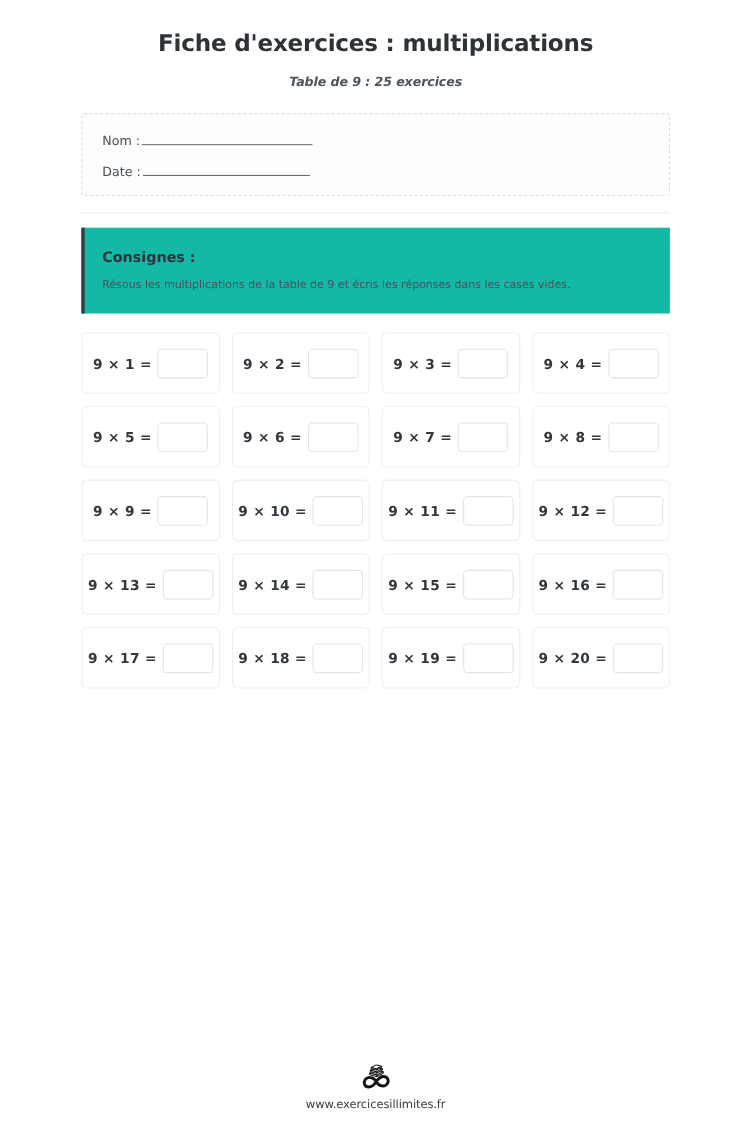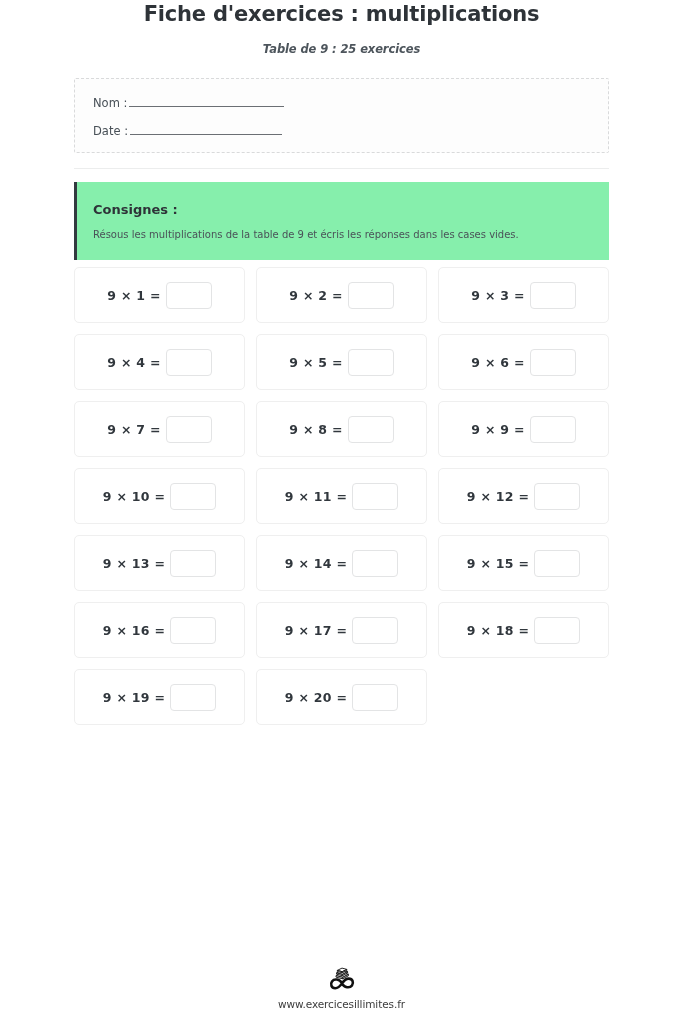--- a/index.html
+++ b/index.html
@@ -18,21 +18,21 @@
 
   .page {
     width: 683px;
     height: 1024px;
     position: relative;
     padding: 0;
   }
 
   
   .header {
-    padding-top: 2px;
+    padding-top: 27px;
     text-align: center;
   }
   .title {
     font-size: 21px;
     font-weight: bold;
     color: #2e3338;
     letter-spacing: -0.2px;
     margin: 0;
     line-height: 1.2;
   }
@@ -79,41 +79,41 @@
   .divider {
     margin: 15px 74px 0 74px;
     border-top: 1px solid #eceded;
     height: 0;
   }
 
   
   .consignes {
     margin: 13px 74px 0 74px;
     border-left: 3px solid #333a40;
-    background: #86efac;
+    background: #14b8a6;
     padding: 20px 18px 18px 16px;
   }
   .consignes-title {
     font-size: 13px;
     font-weight: bold;
     color: #2e3338;
     margin: 0 0 11px 0;
   }
   .consignes-text {
     font-size: 10px;
     color: #4a5258;
     margin: 0;
     line-height: 1.4;
   }
 
   
   .grid {
-    margin: 7px 74px 0 74px;
+    margin: 17px 74px 0 74px;
     display: grid;
-    grid-template-columns: 1fr 1fr 1fr;
+    grid-template-columns: 1fr 1fr 1fr 1fr;
     column-gap: 11px;
     row-gap: 11px;
   }
   .card {
     border: 1px solid #efefef;
     border-radius: 5px;
     background: #ffffff;
     height: 56px;
     display: flex;
     align-items: center;

